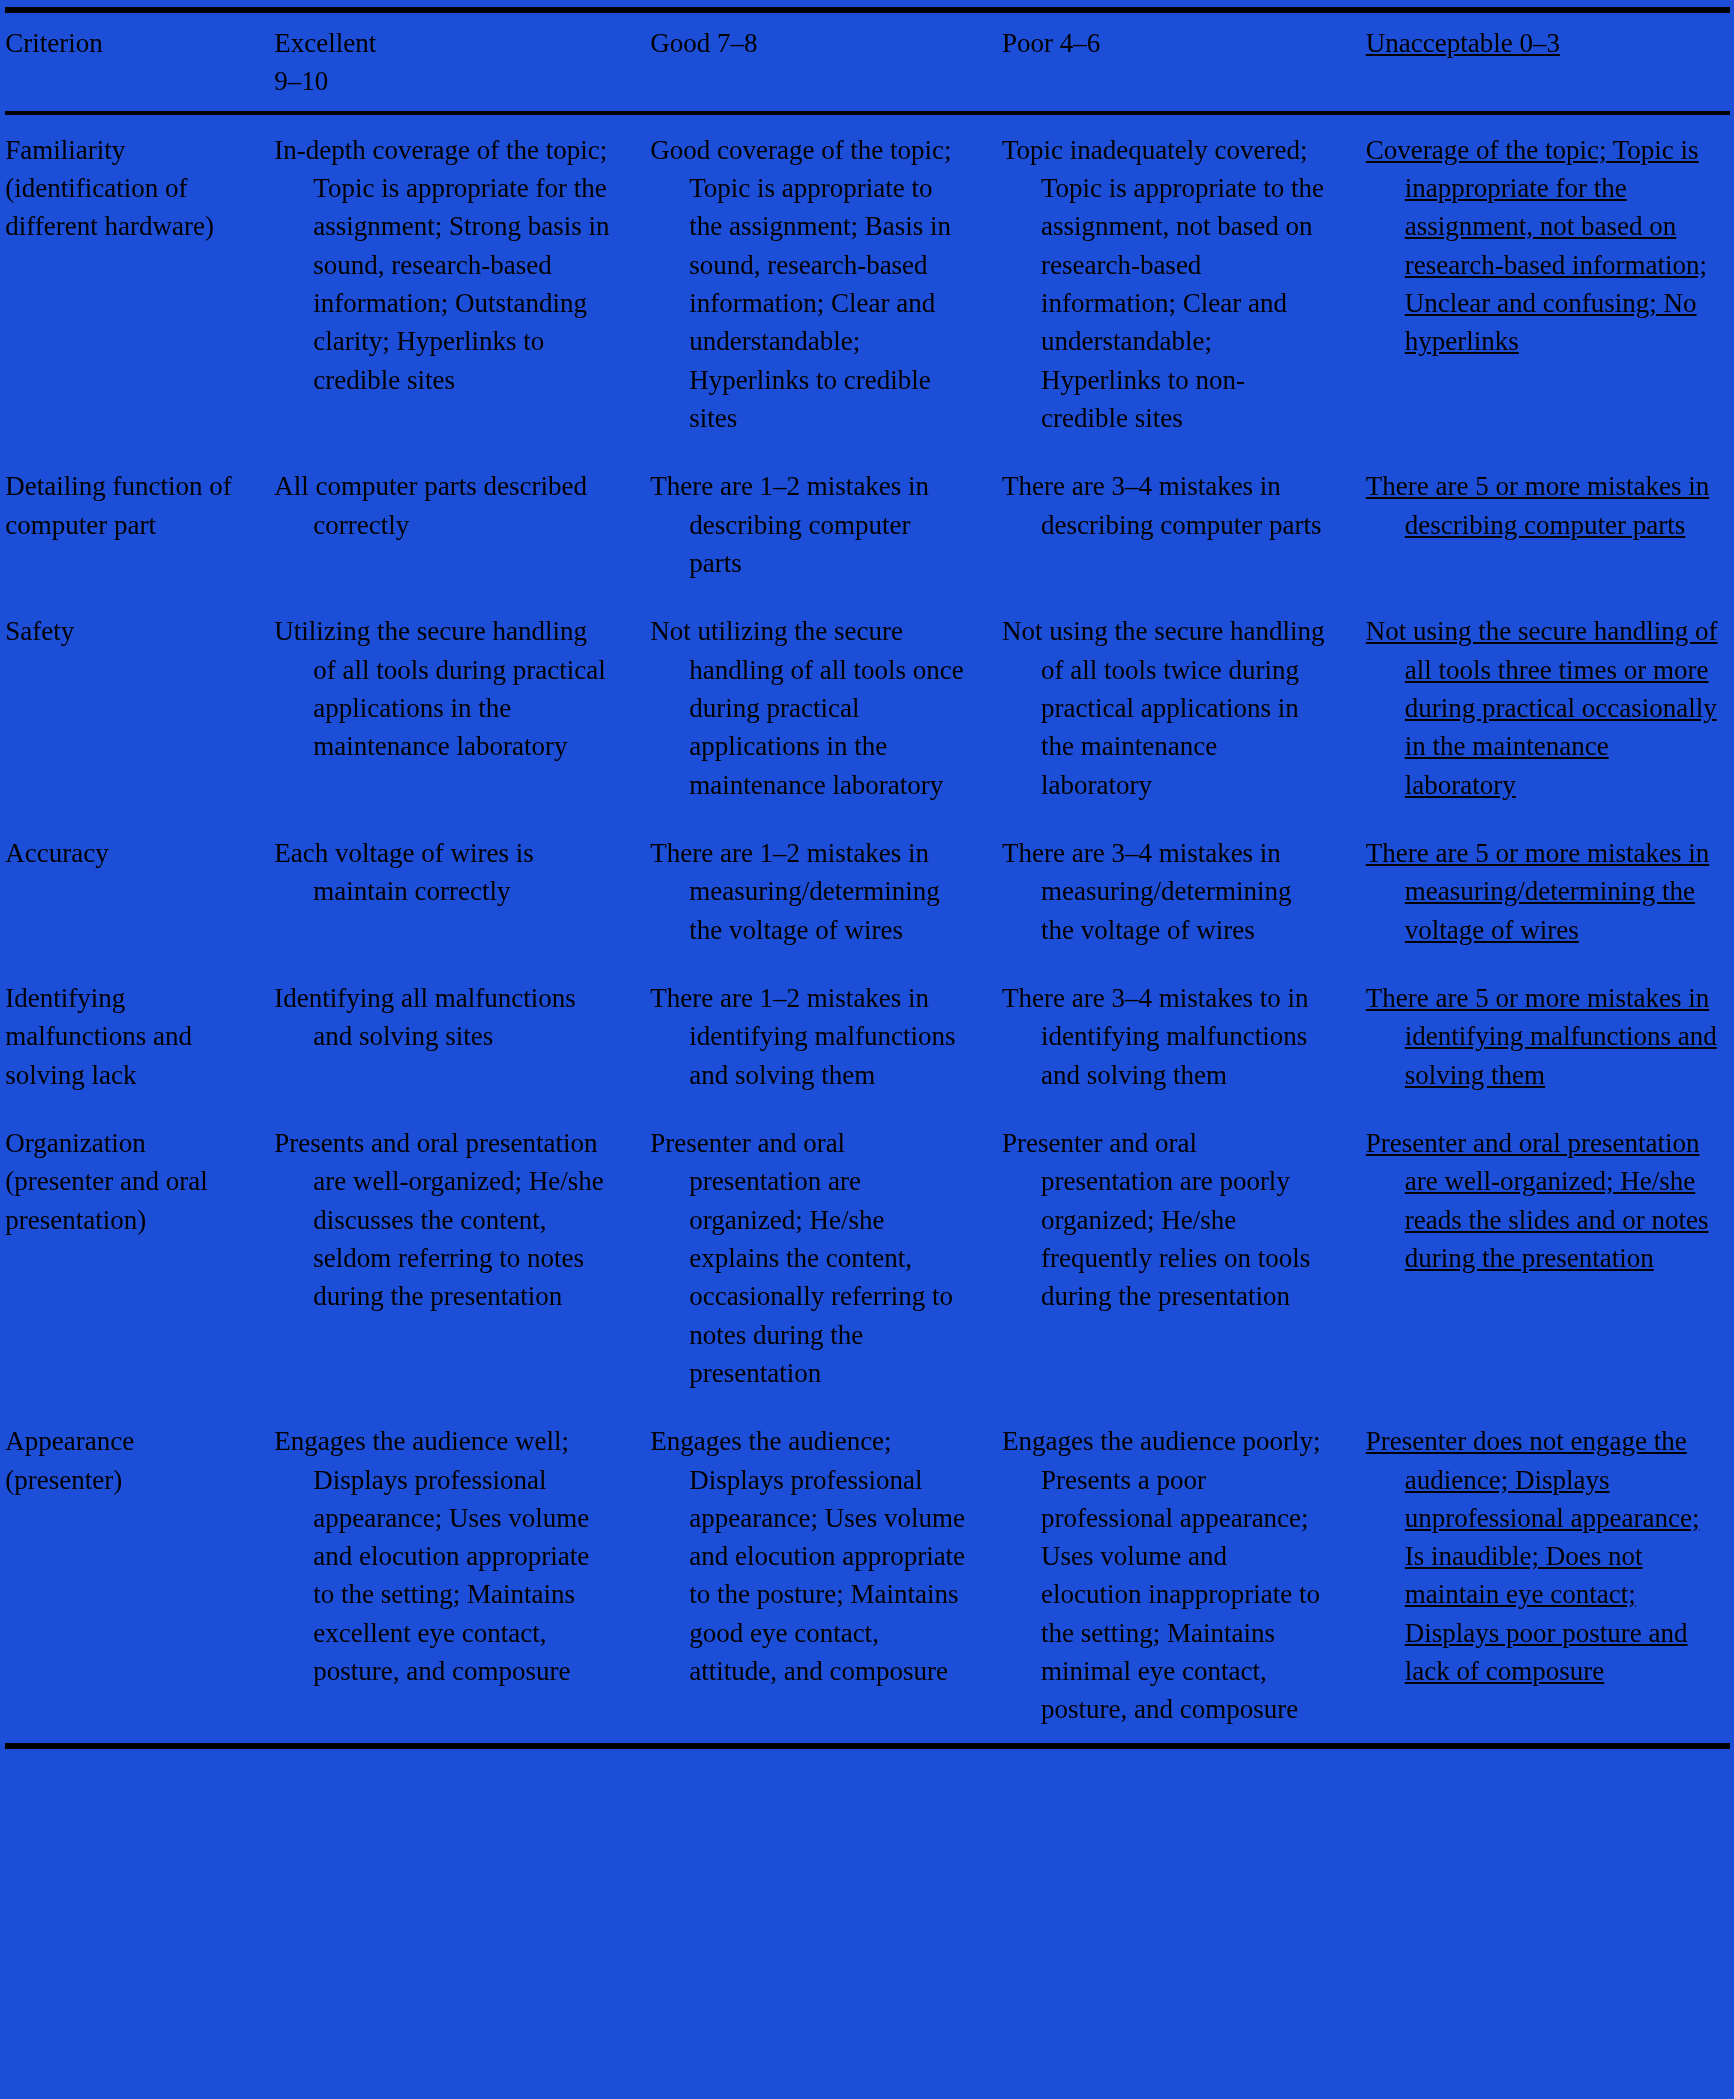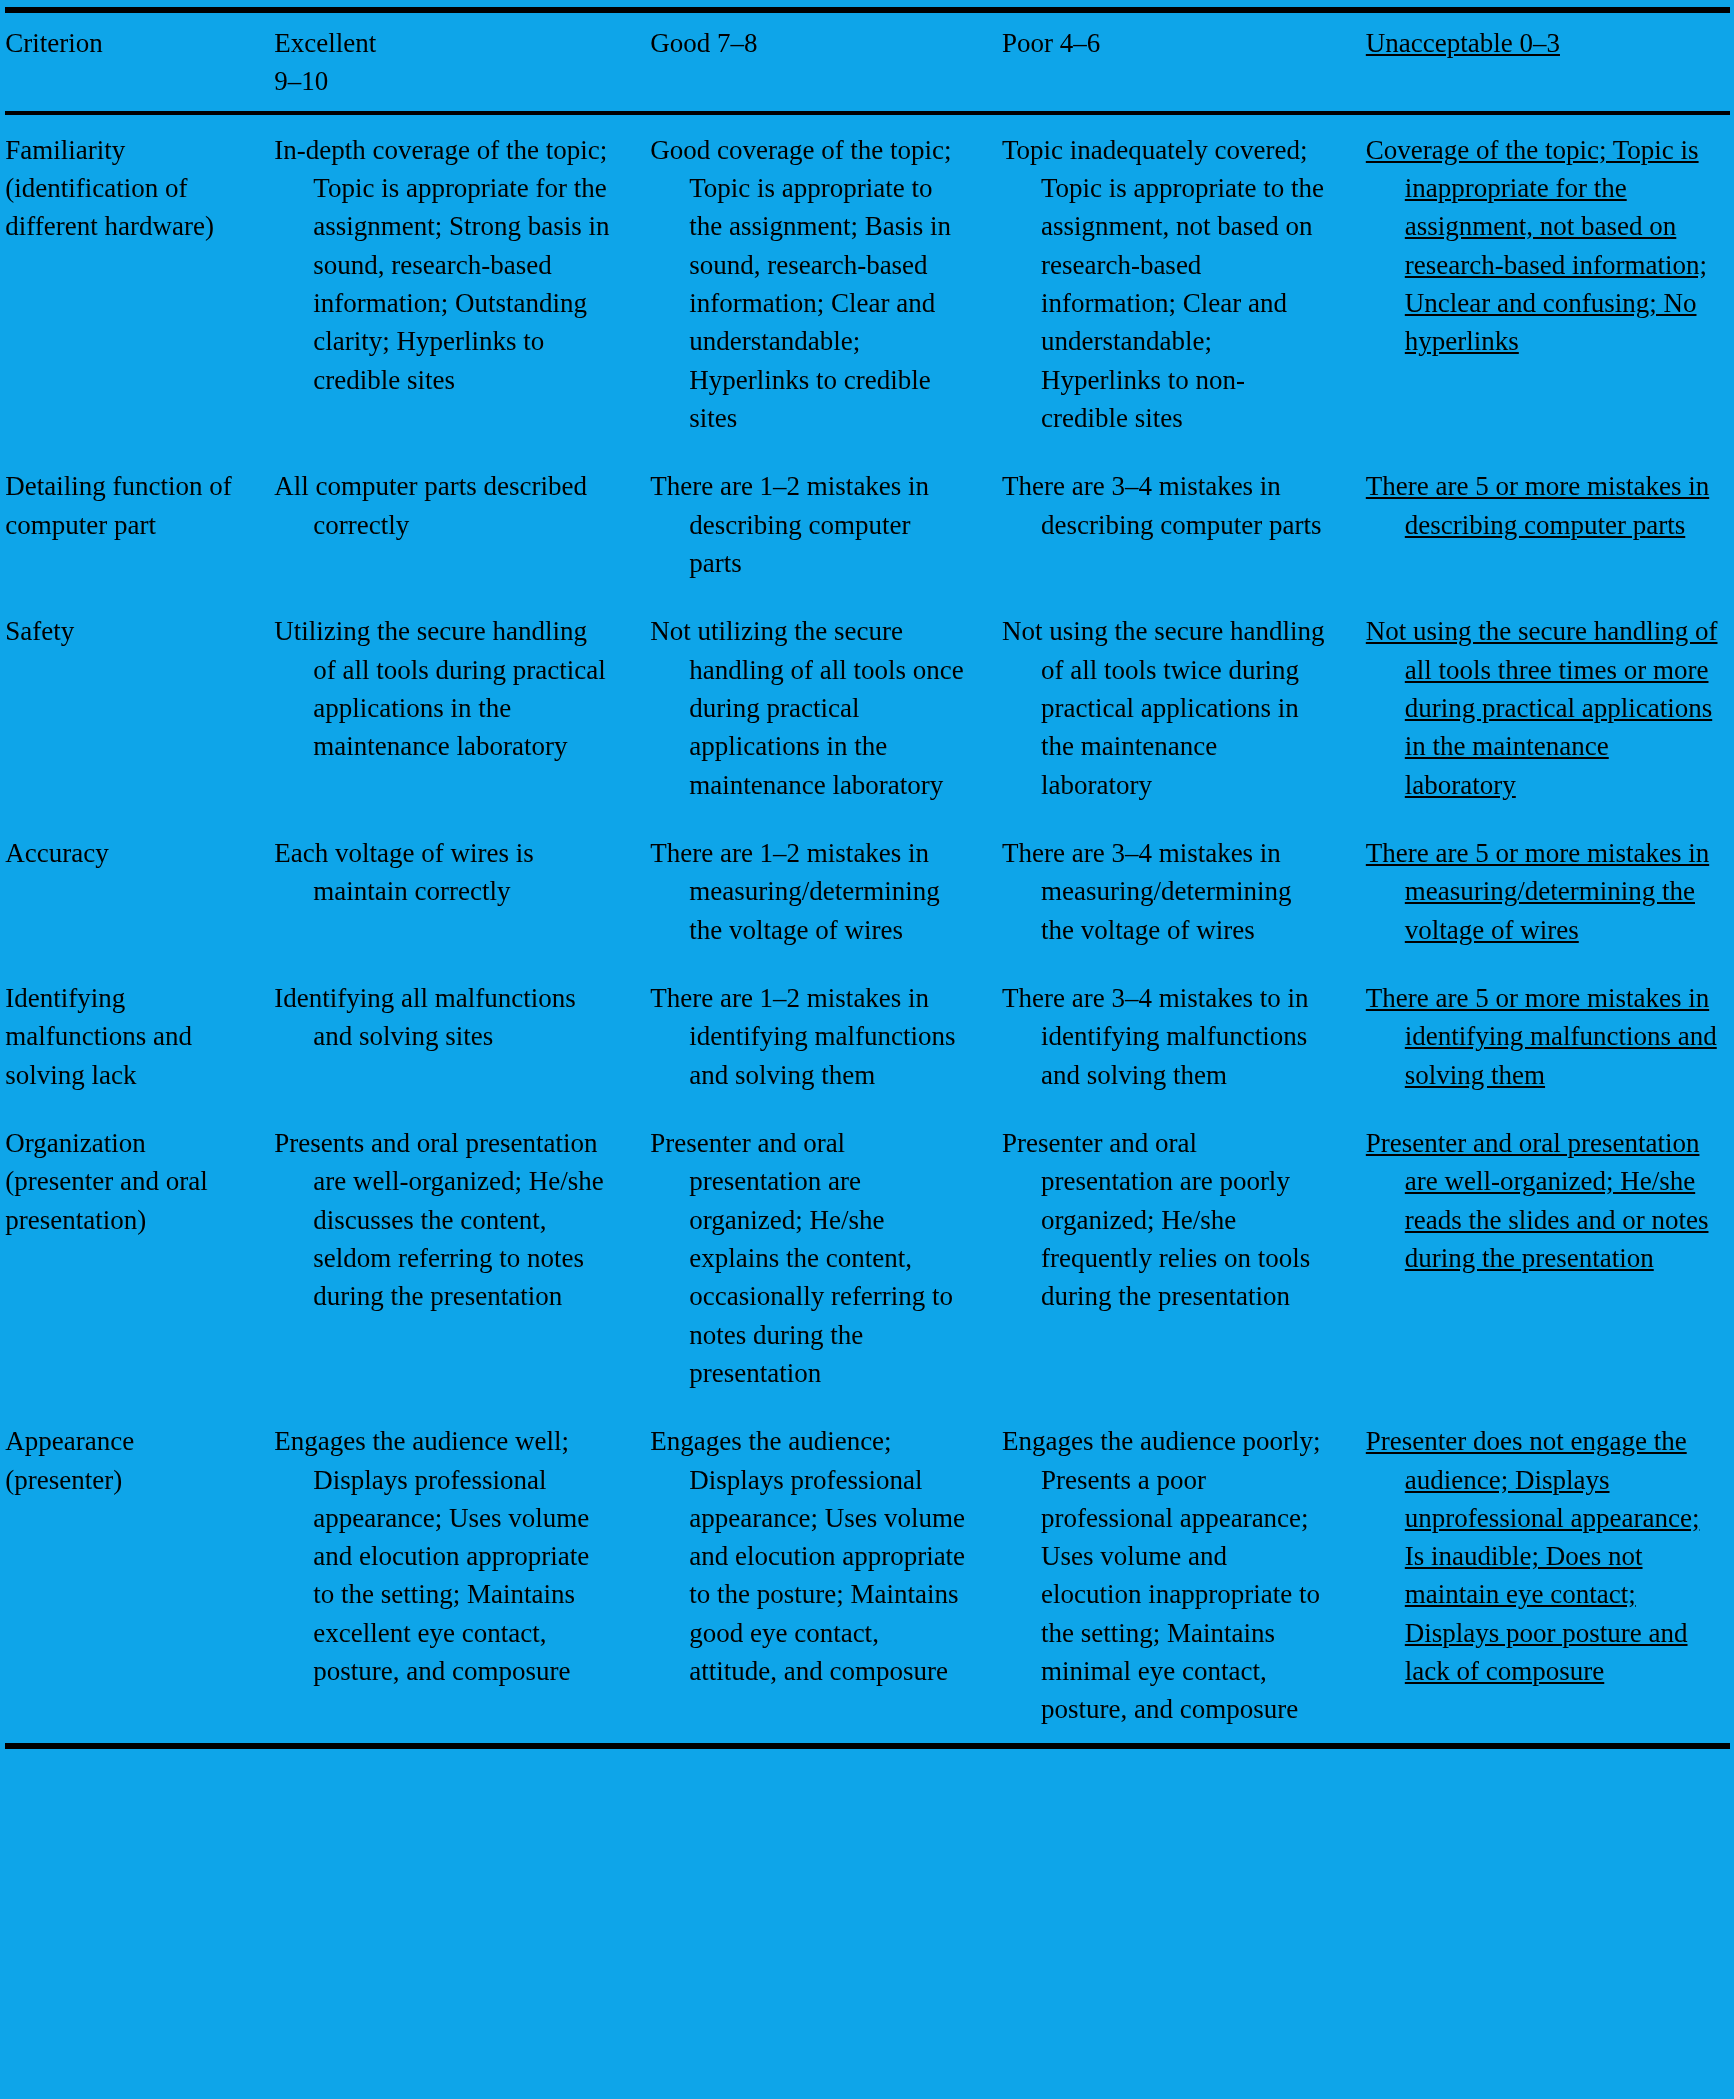--- a/index.html
+++ b/index.html
@@ -4,21 +4,21 @@
 <style>
   * { box-sizing: border-box; }
   html, body {
     margin: 0;
     padding: 0;
     background: #ffffff;
   }
   .page {
     width: 1735px;
     min-height: 2100px;
-    background: #0ea5e9;
+    background: #1d4ed8;
     color: #000000;
     font-family: "Liberation Serif", "DejaVu Serif", serif;
     font-size: 27px;
     line-height: 1.42;
     padding: 7px 5.3px 0 5.3px;
   }
   table.rubric {
     width: 100%;
     border-collapse: collapse;
     table-layout: fixed;
@@ -84,21 +84,21 @@
         <td class="lvl">All computer parts described correctly</td>
         <td class="lvl">There are 1–2 mistakes in describing computer parts</td>
         <td class="lvl">There are 3–4 mistakes in describing computer parts</td>
         <td class="lvl">There are 5 or more mistakes in describing computer parts</td>
       </tr>
       <tr>
         <td>Safety</td>
         <td class="lvl">Utilizing the secure handling of all tools during practical applications in the maintenance laboratory</td>
         <td class="lvl">Not utilizing the secure handling of all tools once during practical applications in the maintenance laboratory</td>
         <td class="lvl">Not using the secure handling of all tools twice during practical applications in the maintenance laboratory</td>
-        <td class="lvl">Not using the secure handling of all tools three times or more during practical applications in the maintenance laboratory</td>
+        <td class="lvl">Not using the secure handling of all tools three times or more during practical occasionally in the maintenance laboratory</td>
       </tr>
       <tr>
         <td>Accuracy</td>
         <td class="lvl">Each voltage of wires is maintain correctly</td>
         <td class="lvl">There are 1–2 mistakes in measuring/determining the voltage of wires</td>
         <td class="lvl">There are 3–4 mistakes in measuring/determining the voltage of wires</td>
         <td class="lvl">There are 5 or more mistakes in measuring/determining the voltage of wires</td>
       </tr>
       <tr>
         <td>Identifying malfunctions and solving lack</td>

